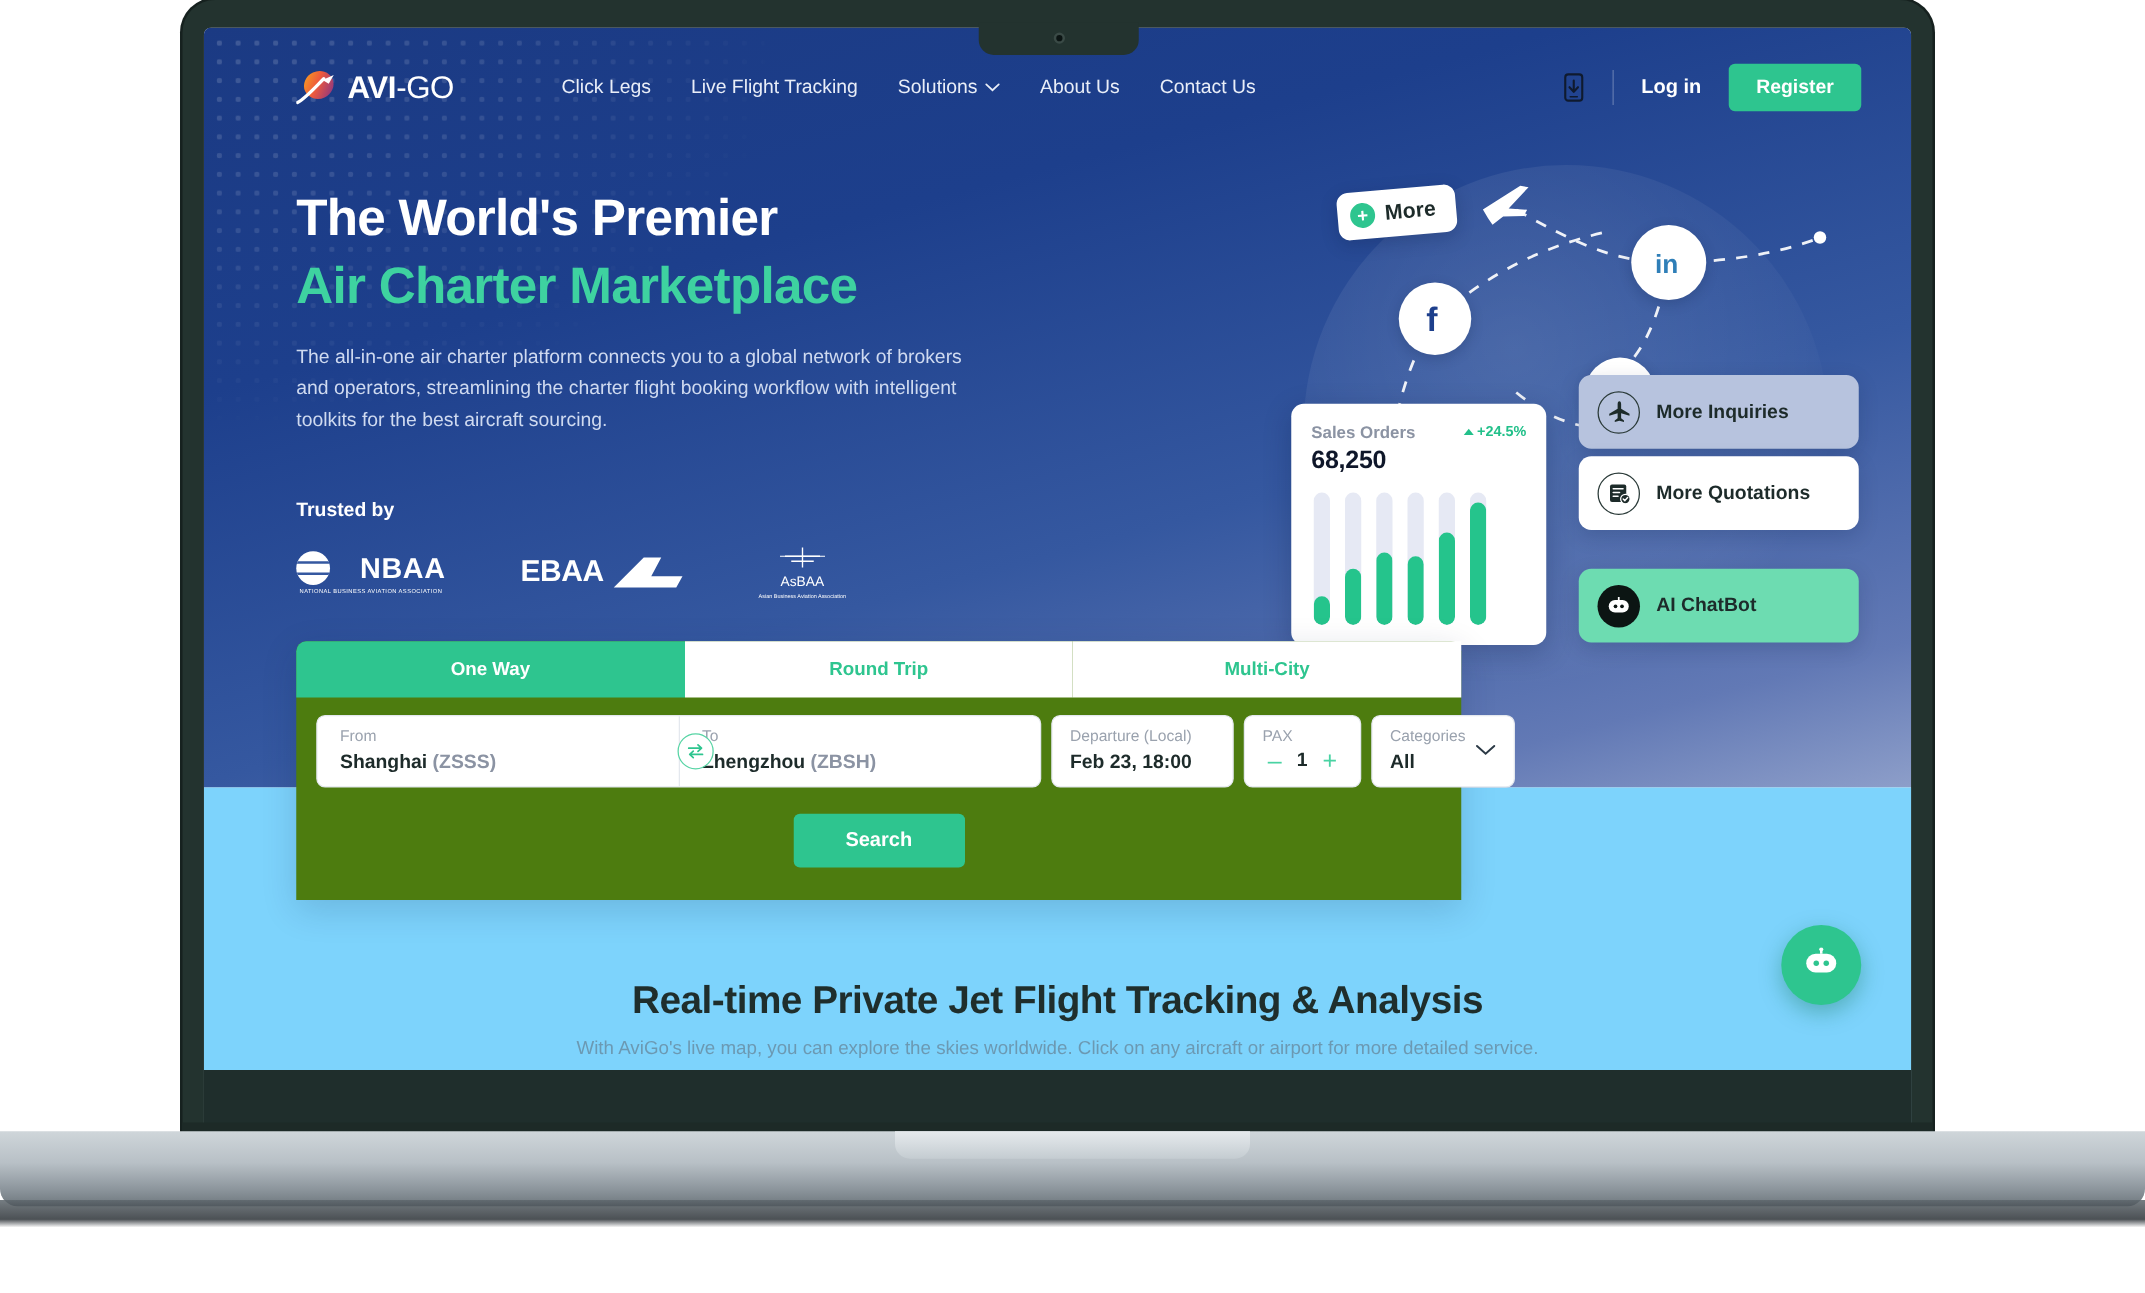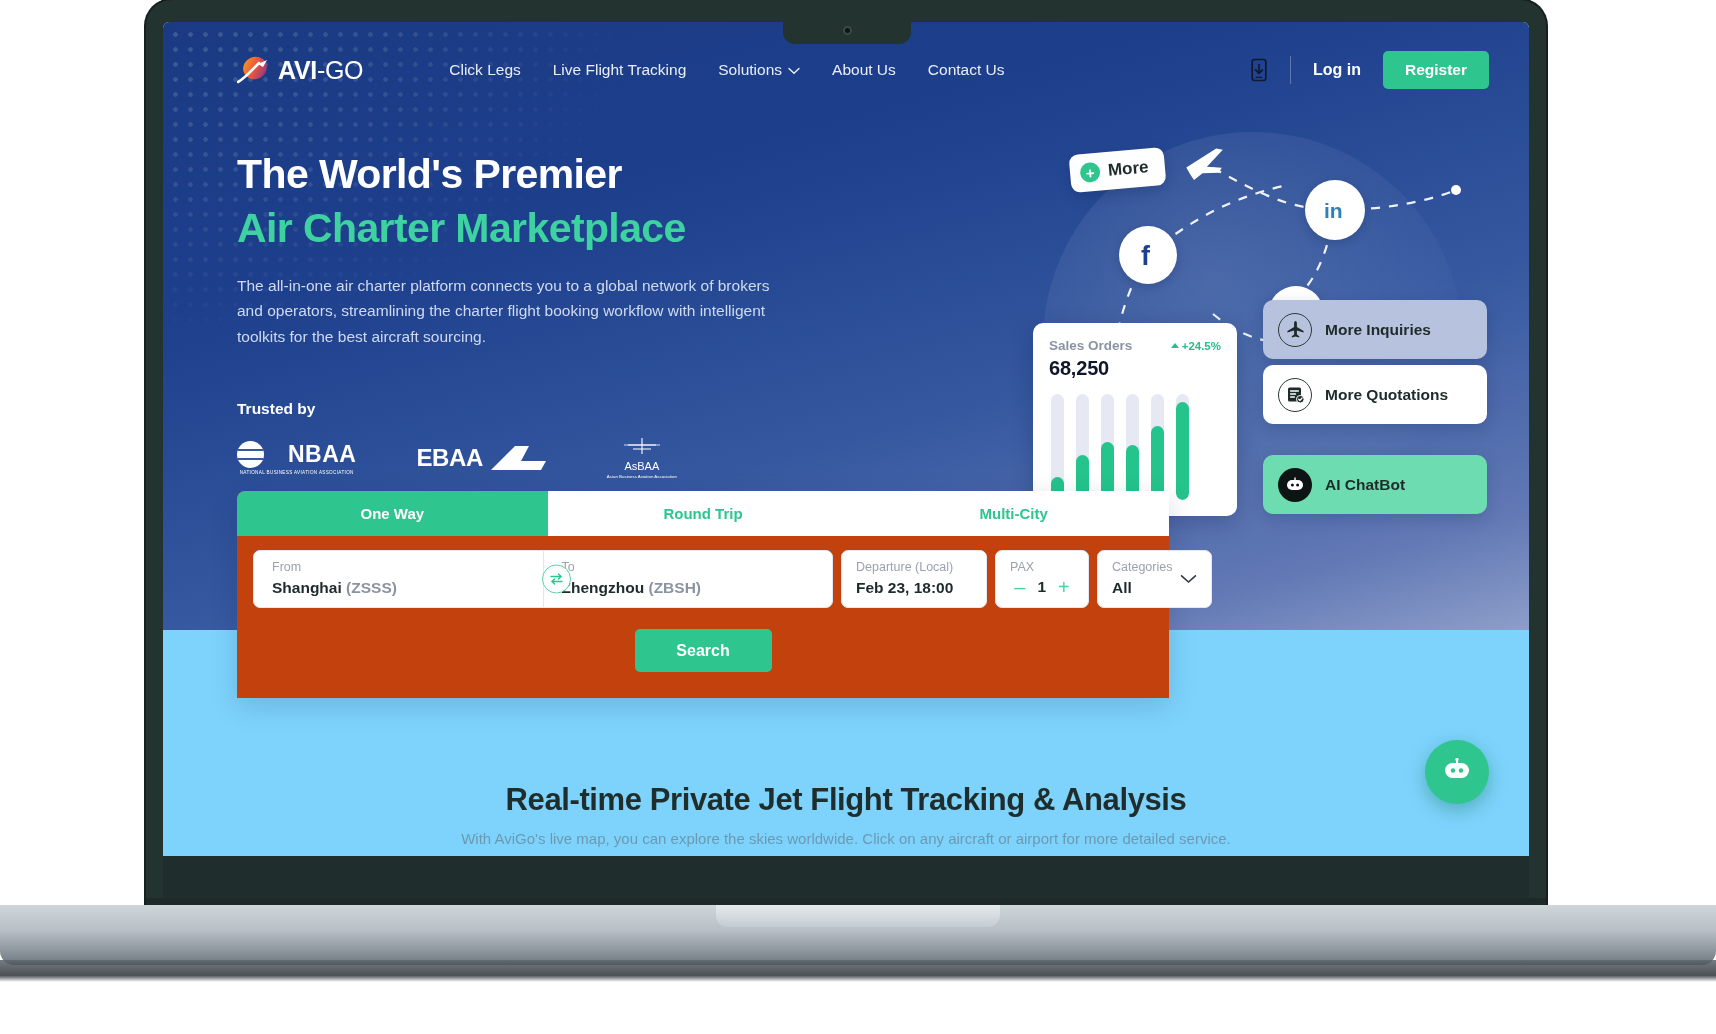--- a/index.html
+++ b/index.html
@@ -251,23 +251,23 @@
   #feat-inquiries { top: 182px; background: #b7c3de; }
   #feat-quotations { top: 247px; background: #ffffff; }
   #feat-chatbot { top: 322px; background: #6ddcb1; margin-top: 15px; }
   #chatbot-icon-circle {
     width: 34px; height: 34px; border-radius: 50%; background: #0c1513;
     display: flex; align-items: center; justify-content: center;
   }
 
   
   #search-panel {
-    position: absolute; left: 74px; top: 469px;
+    position: absolute; left: 74px; top: 491px;
     width: 932px;
-    background: #c2410c;
+    background: #4d7c0f;
     border-radius: 8px 8px 0 0;
     box-shadow: 0 8px 28px rgba(12,30,70,.16);
     z-index: 30;
   }
   #trip-tabs { display: flex; height: 45px; }
   .trip-tab {
     flex: 1; display: flex; align-items: center; justify-content: center;
     font-size: 15px; font-weight: bold; color: #2ec58f; cursor: pointer;
     background: #fff; border-radius: 8px 0 0 0;
   }

